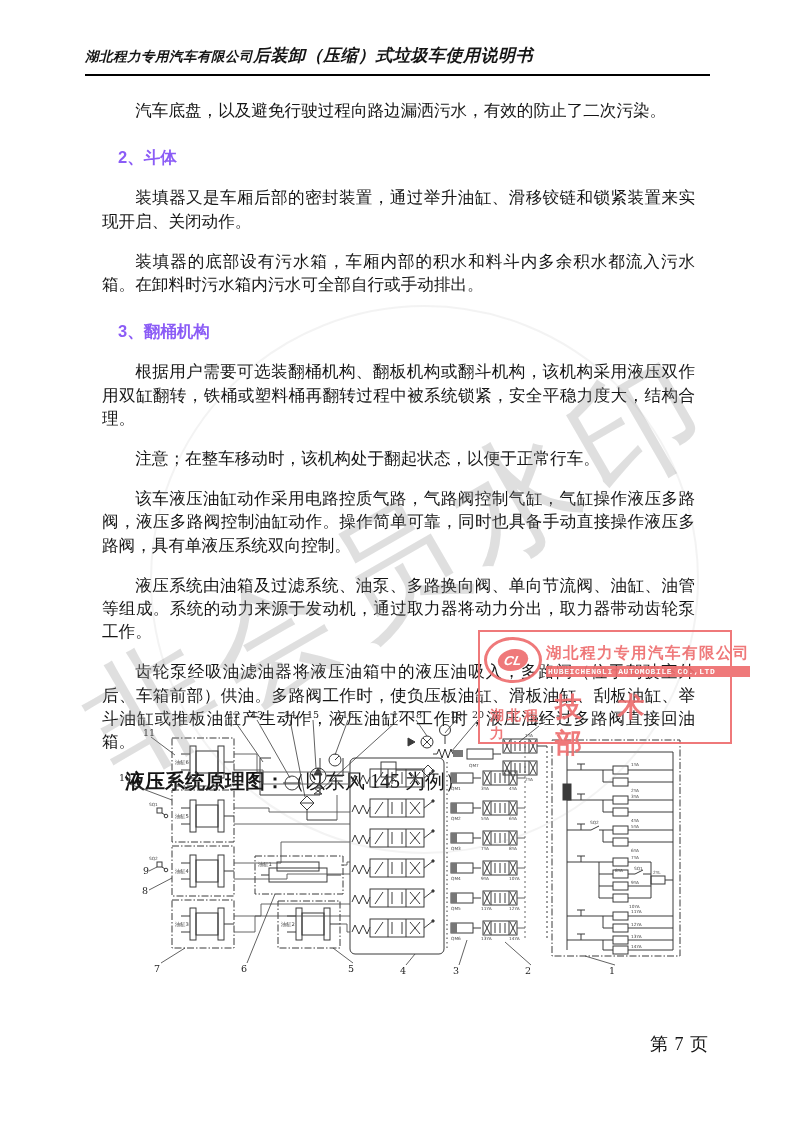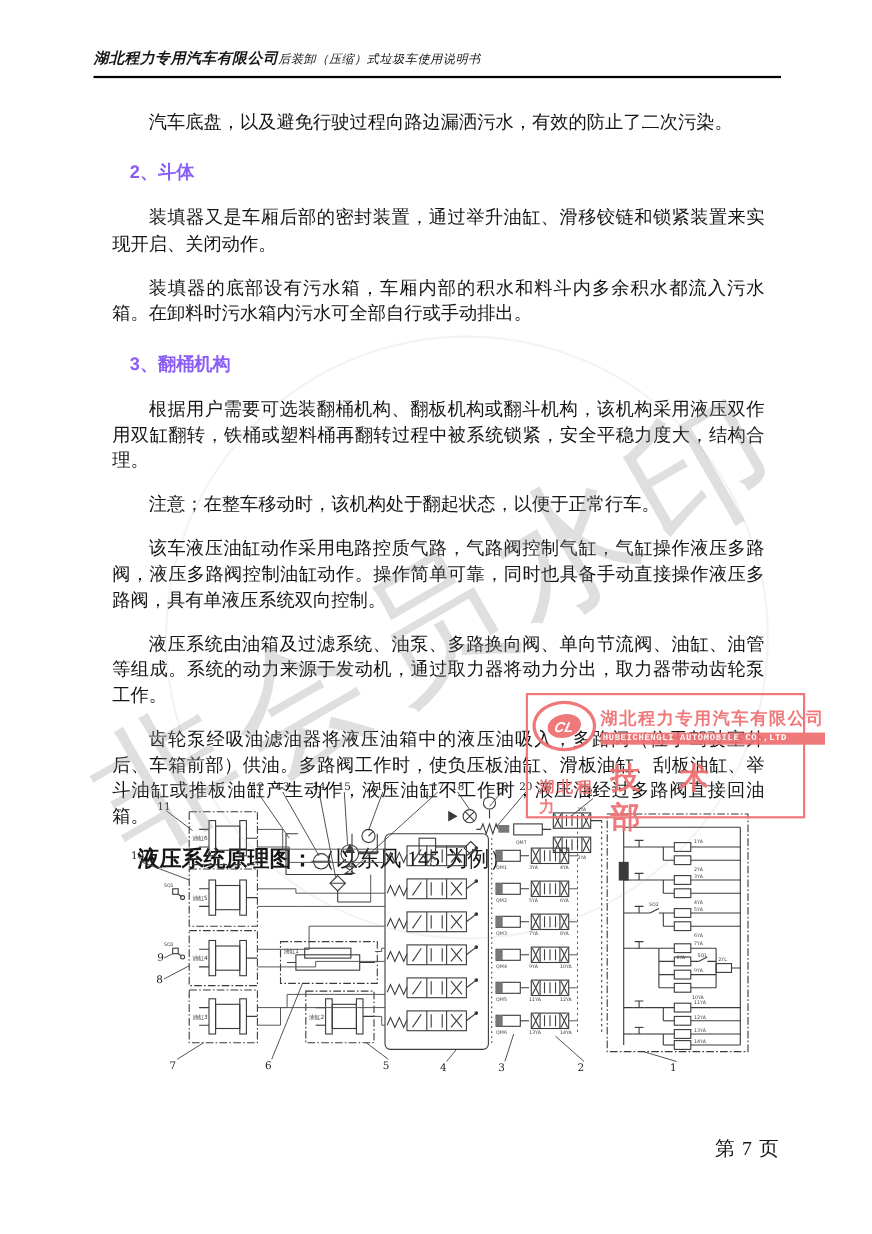--- a/index.html
+++ b/index.html
@@ -1,21 +1,21 @@
 <!DOCTYPE html>
 <html><head>
 <meta charset="utf-8">
 <style>
   html,body{margin:0;padding:0;background:#ffffff;}
   .page{position:relative;width:793px;height:1122px;background:#fff;overflow:hidden;
         font-family:"Liberation Serif","DejaVu Serif",serif;color:#151515;}
   
   .hdr{position:absolute;left:85px;top:44px;width:625px;border-bottom:2px solid #000;padding-bottom:7px;}
   .hdr-main{font-style:italic;font-size:13.5px;font-weight:bold;letter-spacing:.5px;}
-  .hdr-sub{font-style:italic;font-size:11px;font-weight:normal;letter-spacing:.5px;}
+  .hdr-sub{font-style:italic;font-size:17px;font-weight:bold;letter-spacing:.5px;}
   
   .bodytext{position:absolute;left:85px;top:82px;width:627px;font-size:16.6px;line-height:23.2px;
             text-align:justify;}
   .bodytext p{margin:17px;text-indent:2em;}
   h3.sec{font-family:"Liberation Sans","DejaVu Sans",sans-serif;font-size:16.5px;font-weight:bold;
          margin:24px 0 4px 0;padding-left:2em;color:#8b5cf6;}
   .cap{margin-top:16px;padding-left:2em;font-size:20px;}
   .cap b{font-family:"Liberation Sans","DejaVu Sans",sans-serif;font-weight:bold;}
   
   .wm{position:absolute;left:20px;top:480px;width:760px;text-align:center;font-size:128px;

